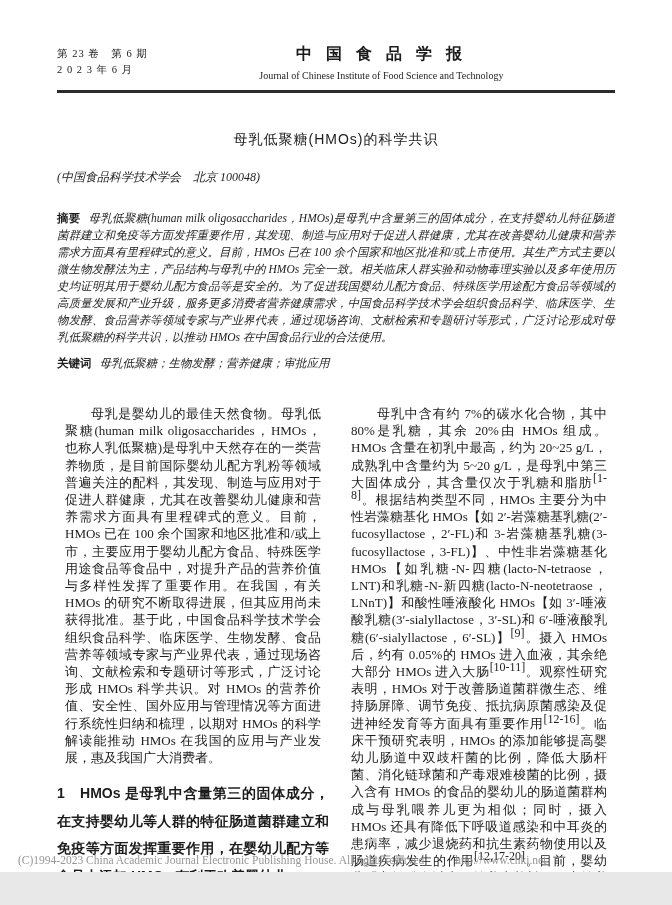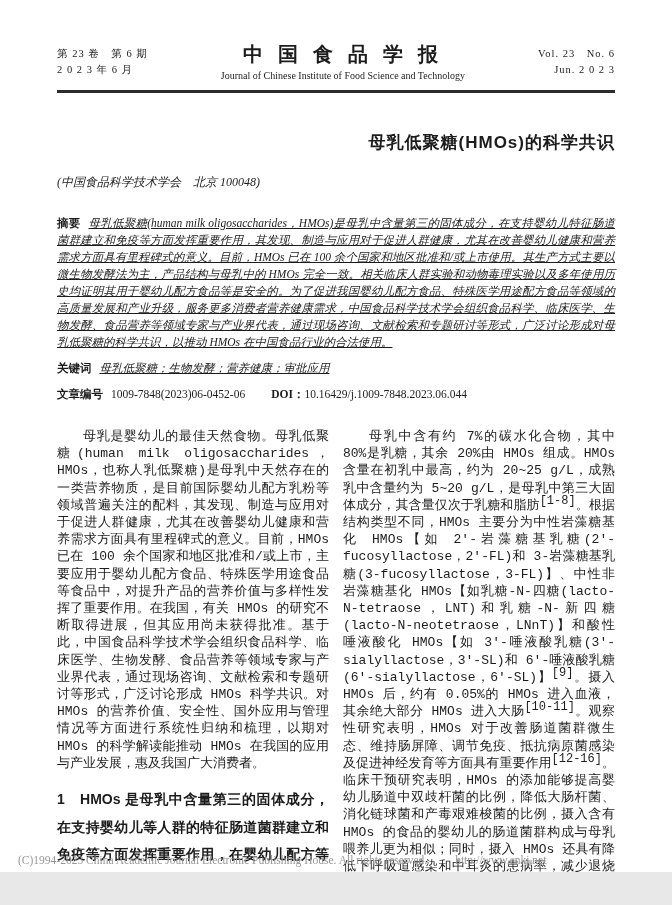--- a/index.html
+++ b/index.html
@@ -19,56 +19,56 @@
   
   .header-row {
     display: flex;
     justify-content: space-between;
     align-items: flex-start;
     font-size: 10.5px;
     line-height: 16px;
   }
   .header-side { white-space: nowrap; letter-spacing: 1px; }
   .header-center { text-align: center; flex: 1; }
-  .j-title-cn { font-size: 20px; font-weight: bold; letter-spacing: 5px; }
+  .j-title-cn { font-size: 16px; font-weight: bold; letter-spacing: 5px; }
   .j-title-en { font-size: 10px; margin-top: 6px; letter-spacing: 0; }
   .header-rule { height: 3px; background: #2b2b2b; margin-top: 6px; }
 
   
   .article-title {
     margin-top: 38px;
-    text-align: right;
+    text-align: center;
     font-family: "Liberation Sans", sans-serif;
-    font-weight: bold;
-    font-size: 17px;
+    font-weight: normal;
+    font-size: 14px;
     letter-spacing: 1px;
   }
   .affiliation {
     margin-top: 20px;
     font-size: 12px;
     font-style: italic;
   }
 
   
   .meta { margin-top: 24px; font-size: 11.5px; line-height: 17px; text-align: justify; }
   .meta-label {
     font-family: Liberation Mono, monospace;
     font-weight: bold;
     font-style: normal;
     margin-right: 8px;
   }
-  .abstract-text, .kw-text { font-style: italic; text-decoration: underline; }
+  .abstract-text, .kw-text { font-style: italic; }
   .kw-line, .id-line { margin-top: 9px; }
   .id-value { margin-right: 26px; }
   .doi-label { font-weight: bold; }
 
   
   .columns { display: flex; gap: 14px; margin-top: 25px; }
   .col { width: 272px; font-size: 13px; line-height: 17.2px; text-align: justify; }
-  .para { margin: 0; text-indent: 2em; font-family: Liberation Mono, monospace; }
+  .para { margin: 8px; text-indent: 2em; }
   .section-heading {
     font-family: "Liberation Sans", sans-serif;
     font-weight: bold;
     font-size: 14px;
     line-height: 27.5px;
     text-align: justify;
     margin-top: 14px;
   }
   .section-heading-cont {
     font-family: "Liberation Sans", sans-serif;
@@ -103,34 +103,29 @@
 
     <div class="header-row">
       <div class="header-side">
         <div>第 23 卷　第 6 期</div>
         <div>2 0 2 3 年 6 月</div>
       </div>
       <div class="header-center">
         <div class="j-title-cn">中 国 食 品 学 报</div>
         <div class="j-title-en">Journal of Chinese Institute of Food Science and Technology</div>
       </div>
-      <div class="header-side" style="text-align:right;">
-        <div>Vol. 23　No. 6</div>
-        <div>Jun. 2 0 2 3</div>
-      </div>
     </div>
     <div class="header-rule"></div>
 
     <div class="article-title">母乳低聚糖(HMOs)的科学共识</div>
     <div class="affiliation">(中国食品科学技术学会　北京 100048)</div>
 
     <div class="meta">
       <div><span class="meta-label">摘要</span><span class="abstract-text">母乳低聚糖(human milk oligosaccharides，HMOs)是母乳中含量第三的固体成分，在支持婴幼儿特征肠道菌群建立和免疫等方面发挥重要作用，其发现、制造与应用对于促进人群健康，尤其在改善婴幼儿健康和营养需求方面具有里程碑式的意义。目前，HMOs 已在 100 余个国家和地区批准和/或上市使用。其生产方式主要以微生物发酵法为主，产品结构与母乳中的 HMOs 完全一致。相关临床人群实验和动物毒理实验以及多年使用历史均证明其用于婴幼儿配方食品等是安全的。为了促进我国婴幼儿配方食品、特殊医学用途配方食品等领域的高质量发展和产业升级，服务更多消费者营养健康需求，中国食品科学技术学会组织食品科学、临床医学、生物发酵、食品营养等领域专家与产业界代表，通过现场咨询、文献检索和专题研讨等形式，广泛讨论形成对母乳低聚糖的科学共识，以推动 HMOs 在中国食品行业的合法使用。</span></div>
       <div class="kw-line"><span class="meta-label">关键词</span><span class="kw-text">母乳低聚糖；生物发酵；营养健康；审批应用</span></div>
-      <div class="id-line"><span class="meta-label">文章编号</span><span class="id-value">1009-7848(2023)06-0452-06</span><span class="doi-label">DOI：</span><span>10.16429/j.1009-7848.2023.06.044</span></div>
     </div>
 
     <div class="columns">
 
       <div class="col">
         <p class="para">母乳是婴幼儿的最佳天然食物。母乳低聚糖(human milk oligosaccharides，HMOs，也称人乳低聚糖)是母乳中天然存在的一类营养物质，是目前国际婴幼儿配方乳粉等领域普遍关注的配料，其发现、制造与应用对于促进人群健康，尤其在改善婴幼儿健康和营养需求方面具有里程碑式的意义。目前，HMOs 已在 100 余个国家和地区批准和/或上市，主要应用于婴幼儿配方食品、特殊医学用途食品等食品中，对提升产品的营养价值与多样性发挥了重要作用。在我国，有关 HMOs 的研究不断取得进展，但其应用尚未获得批准。基于此，中国食品科学技术学会组织食品科学、临床医学、生物发酵、食品营养等领域专家与产业界代表，通过现场咨询、文献检索和专题研讨等形式，广泛讨论形成 HMOs 科学共识。对 HMOs 的营养价值、安全性、国外应用与管理情况等方面进行系统性归纳和梳理，以期对 HMOs 的科学解读能推动 HMOs 在我国的应用与产业发展，惠及我国广大消费者。</p>
         <div class="section-heading">1　HMOs 是母乳中含量第三的固体成分，在支持婴幼儿等人群的特征肠道菌群建立和免疫等方面发挥重要作用，在婴幼儿配方等食品中添加 HMOs 有利于改善婴幼儿</div>
         <div class="footnote">
           <div class="footnote-rule"></div>
           <div><span class="fn-label">收稿日期：</span><span>2023-06-21</span></div>

